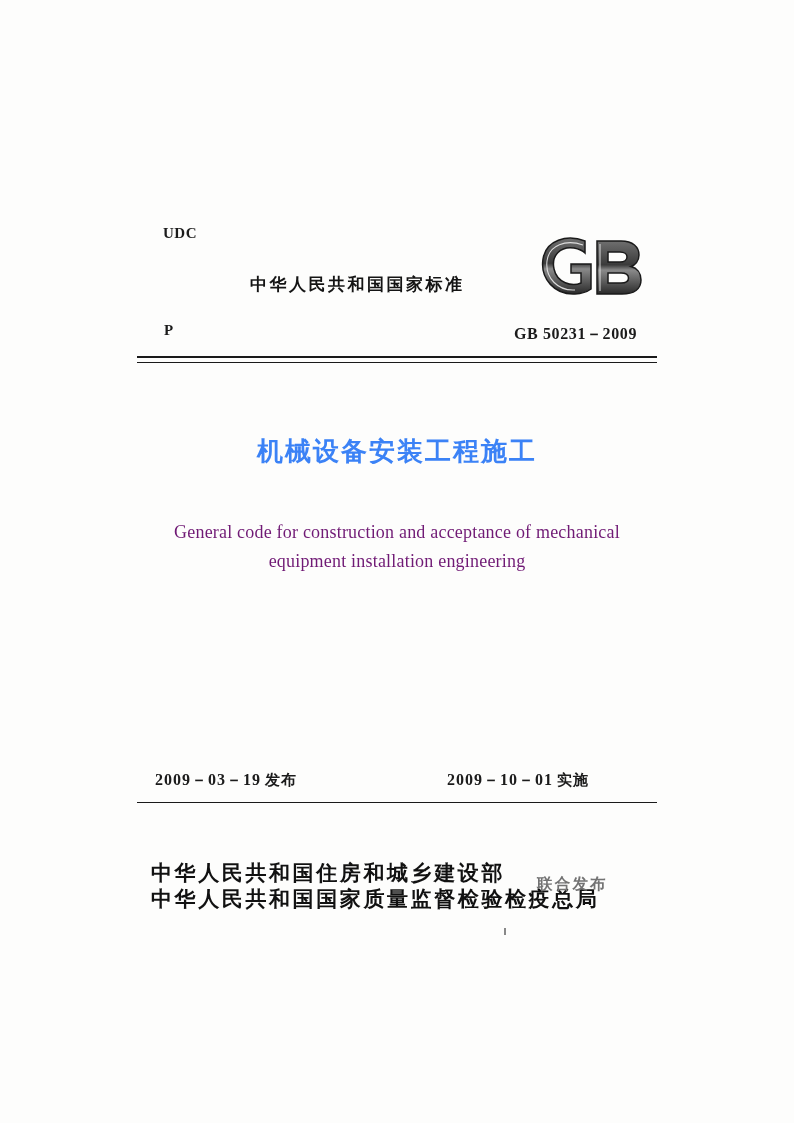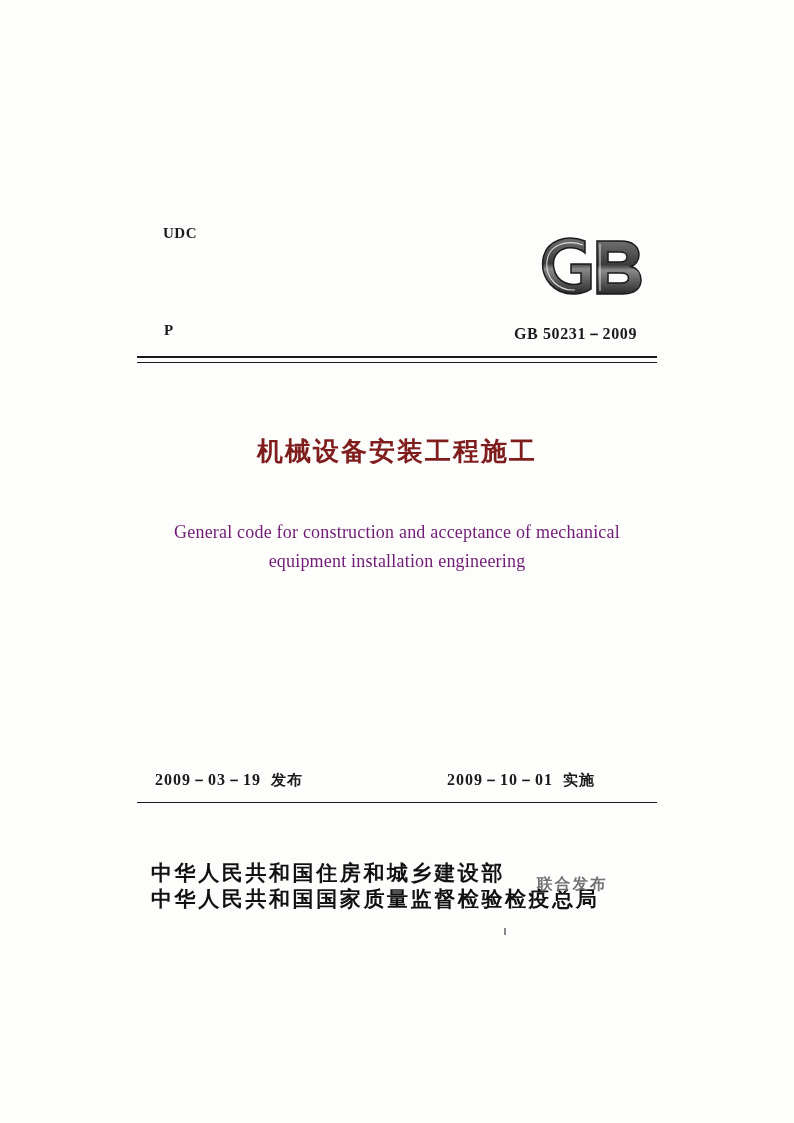--- a/index.html
+++ b/index.html
@@ -111,21 +111,21 @@
     position: absolute;
     left: 0;
     top: 430px;
     width: 520px;
     text-align: center;
     font-family: "DejaVu Sans", sans-serif;
     font-weight: bold;
     font-size: 26px;
     letter-spacing: 2px;
     line-height: 42px;
-    color: #7f1d1d;
+    color: #3b82f6;
   }
   .title-en {
     position: absolute;
     left: 0;
     top: 518px;
     width: 520px;
     text-align: center;
     font-family: "Liberation Serif", serif;
     font-size: 18px;
     line-height: 29px;
@@ -141,21 +141,21 @@
     font-family: "Liberation Serif", serif;
     font-size: 16px;
     font-weight: bold;
     letter-spacing: 1px;
     white-space: nowrap;
   }
   .date-issue .zh, .date-effect .zh {
     font-family: "DejaVu Sans", sans-serif;
     font-size: 15px;
     letter-spacing: 1px;
-    margin-left: 10px;
+    margin-left: 4px;
   }
   .date-effect {
     position: absolute;
     left: 310px;
     top: 770px;
     font-family: "Liberation Serif", serif;
     font-size: 16px;
     font-weight: bold;
     letter-spacing: 1px;
     white-space: nowrap;
@@ -199,20 +199,21 @@
 </head>
 <body>
 
 <div class="page">
   <div class="paper-tint"></div>
 
   <div class="content">
 
     <div class="udc">UDC</div>
 
+    <div class="national-standard">中华人民共和国国家标准</div>
 
     <div class="gb-logo">
       <svg viewBox="0 0 220 136" width="110" height="68" aria-hidden="true">
         <defs>
           <linearGradient id="gbgrad" x1="0" y1="0" x2="0" y2="1">
             <stop offset="0%" stop-color="#6f6f6f"></stop>
             <stop offset="45%" stop-color="#3a3a3a"></stop>
             <stop offset="55%" stop-color="#8a8a8a"></stop>
             <stop offset="100%" stop-color="#2a2a2a"></stop>
           </linearGradient>

